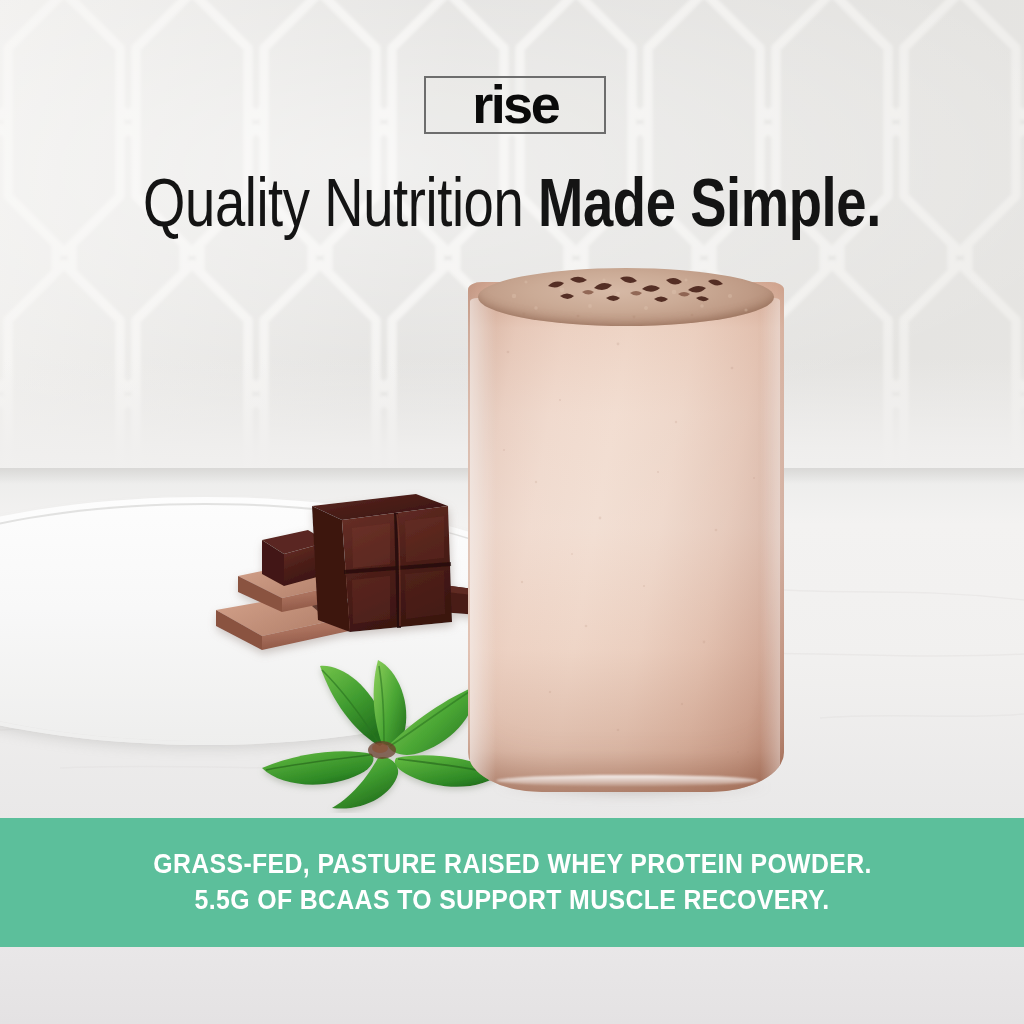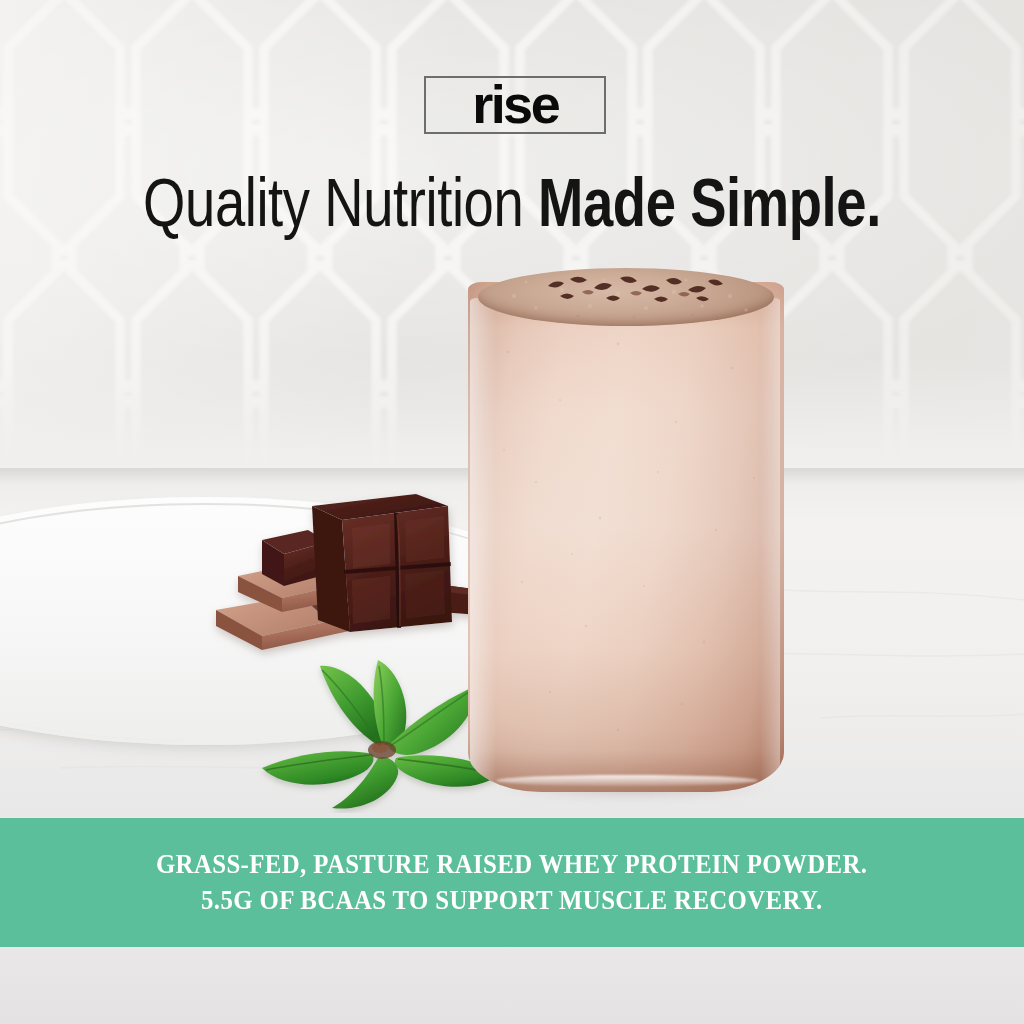--- a/index.html
+++ b/index.html
@@ -176,21 +176,20 @@
   
   .mint { position:absolute; left:228px; top:648px; width:320px; height:165px; }
 
   
   .banner {
     position:absolute; left:0; top:818px; width:1024px; height:129px;
     background:#5cbf9b;
     display:flex; flex-direction:column;
     align-items:center; justify-content:center;
     gap:6px;
-    font-family:Liberation Serif, serif;
   }
   .banner-line {
     color:#ffffff;
     font-size:27px;
     font-weight:700;
     letter-spacing:.4px;
     line-height:1.08;
     white-space:nowrap;
     transform:scaleX(.92);
   }

